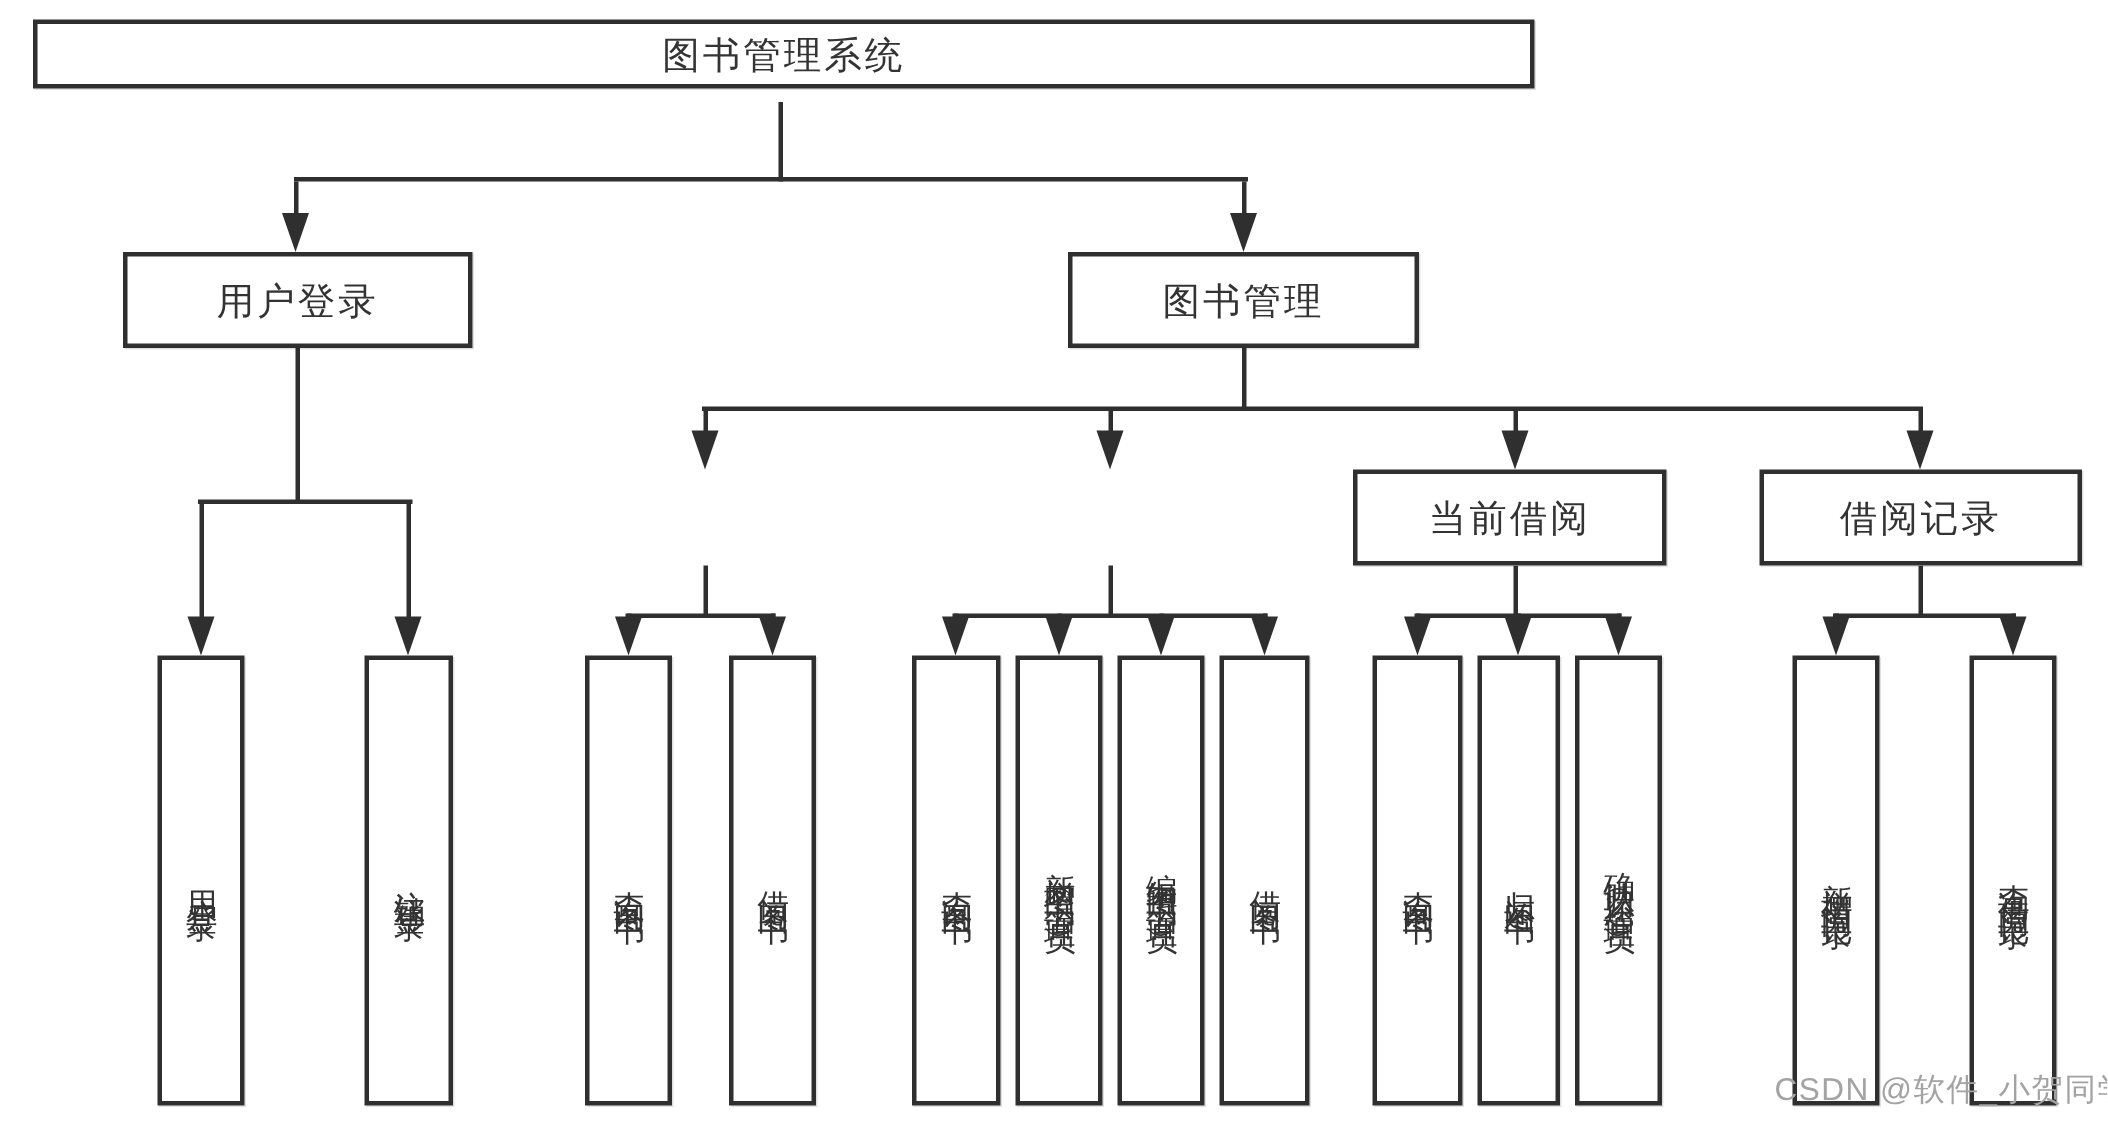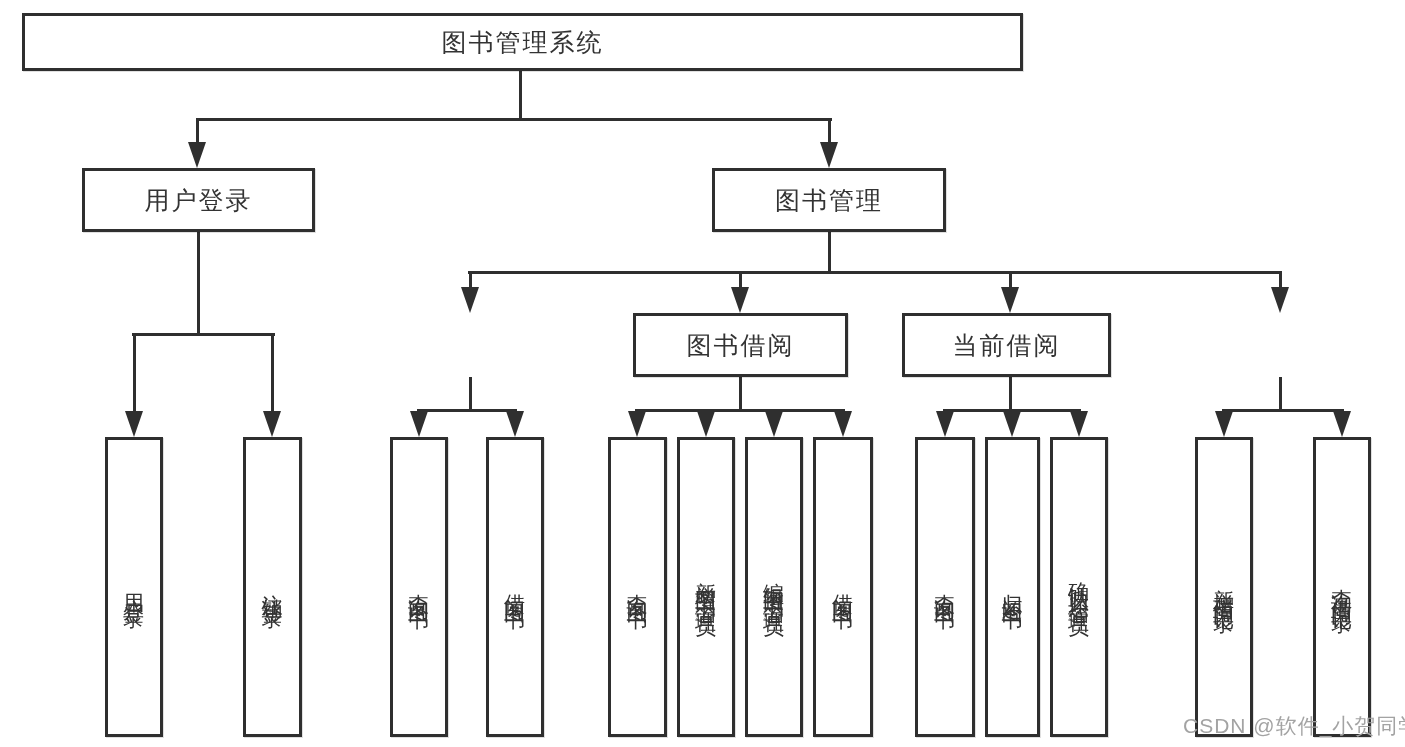--- a/index.html
+++ b/index.html
@@ -48,21 +48,21 @@
     white-space:nowrap;
     letter-spacing:1px;
     z-index:5;
   }
 </style>
 </head>
 <body>
 
 <div class="canvas">
 
-  <div class="box" style="left:22px;top:13px;width:1001px;height:58px">图书管理系统</div>
+  <div class="box" style="left:22px;top:13px;width:1001px;height:46px">图书管理系统</div>
 
   <div class="vline" style="left:519px;top:68px;height:53px"></div>
   <div class="hline" style="left:196px;top:118px;width:636px"></div>
   <div class="vline" style="left:196px;top:121px;height:23px"></div>
   <div class="vline" style="left:828px;top:121px;height:23px"></div>
   <div class="arr" style="left:188px;top:142px"></div>
   <div class="arr" style="left:820px;top:142px"></div>
 
   <div class="box" style="left:82px;top:168px;width:233px;height:64px">用户登录</div>
   <div class="box" style="left:712px;top:168px;width:234px;height:64px">图书管理</div>
@@ -78,22 +78,22 @@
   <div class="hline" style="left:468px;top:271px;width:814px"></div>
   <div class="vline" style="left:469px;top:274px;height:15px"></div>
   <div class="vline" style="left:739px;top:274px;height:15px"></div>
   <div class="vline" style="left:1009px;top:274px;height:15px"></div>
   <div class="vline" style="left:1279px;top:274px;height:15px"></div>
   <div class="arr" style="left:461px;top:287px"></div>
   <div class="arr" style="left:731px;top:287px"></div>
   <div class="arr" style="left:1001px;top:287px"></div>
   <div class="arr" style="left:1271px;top:287px"></div>
 
-  <div class="box" style="left:633px;top:313px;width:215px;height:64px">图书借阅</div>
   <div class="box" style="left:902px;top:313px;width:209px;height:64px">当前借阅</div>
+  <div class="box" style="left:1173px;top:313px;width:215px;height:64px">借阅记录</div>
 
   <div class="vline" style="left:469px;top:377px;height:34px"></div>
   <div class="vline" style="left:739px;top:377px;height:34px"></div>
   <div class="vline" style="left:1009px;top:377px;height:34px"></div>
   <div class="vline" style="left:1279px;top:377px;height:34px"></div>
 
   <div class="hline" style="left:417px;top:409px;width:100px"></div>
   <div class="hline" style="left:635px;top:409px;width:210px"></div>
   <div class="hline" style="left:943px;top:409px;width:138px"></div>
   <div class="hline" style="left:1222px;top:409px;width:122px"></div>

